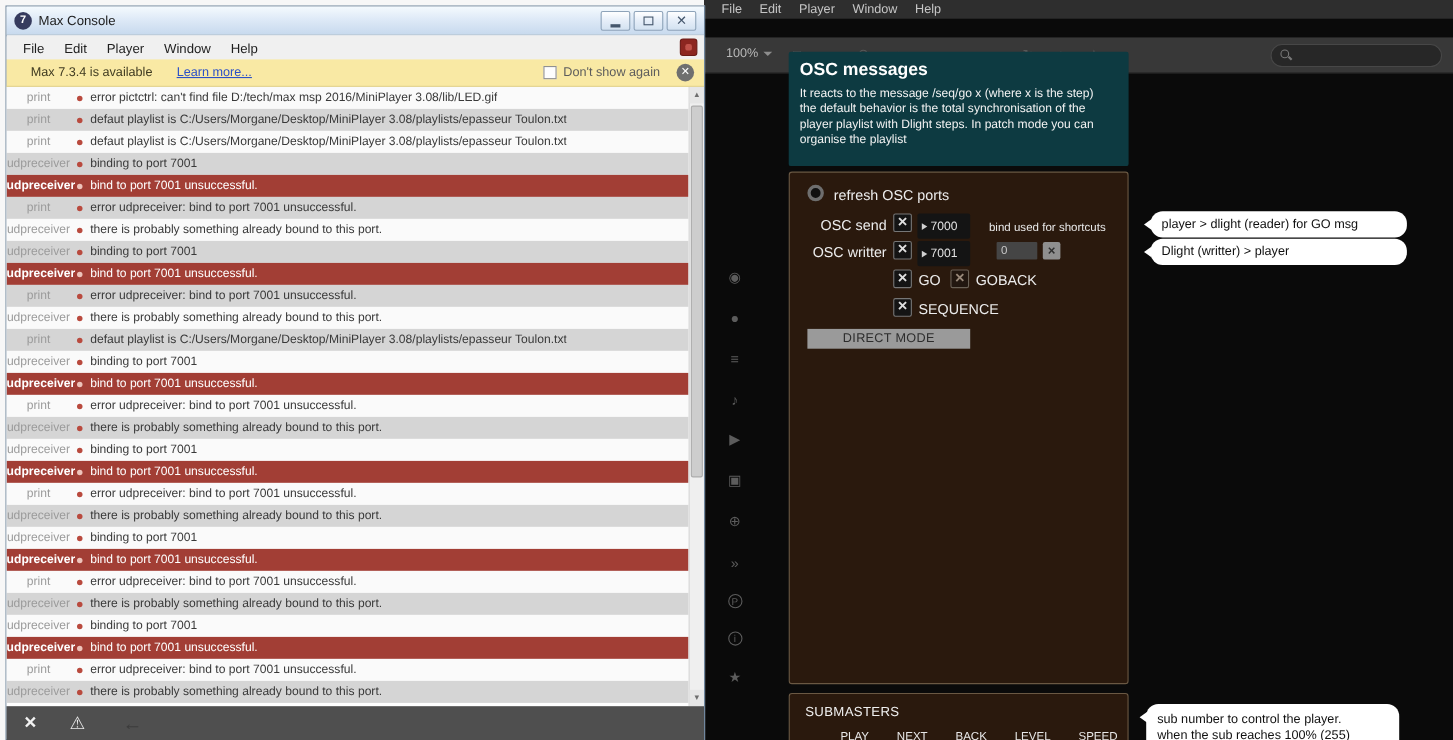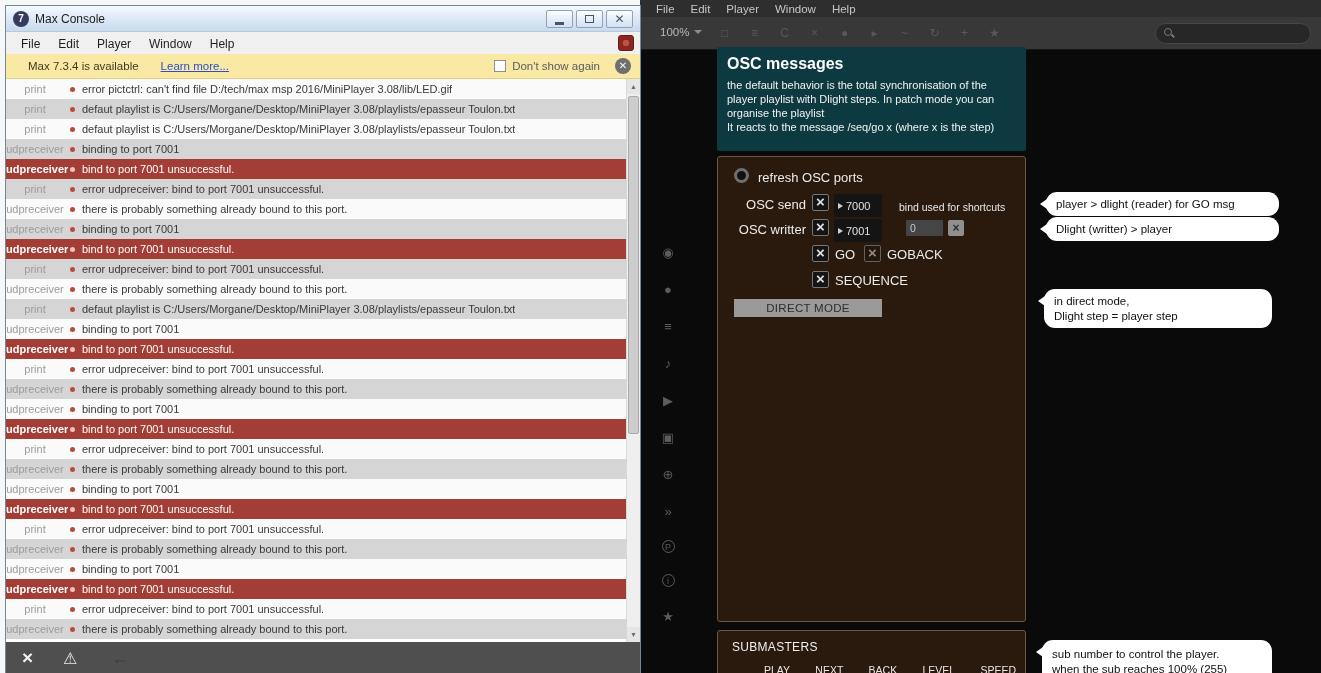--- a/index.html
+++ b/index.html
@@ -4,21 +4,21 @@
 <style>
   * { margin:0; padding:0; box-sizing:border-box; }
   html,body { width:1321px; height:673px; }
   body { font-family:"Liberation Sans","DejaVu Sans",sans-serif; background:#dcdcdc; overflow:hidden; }
   .stage { position:relative; width:1321px; height:673px; overflow:hidden; background:#f7f7f7; }
 
   
   .patcher { position:absolute; left:640px; top:0; width:681px; height:673px; background:#0a0a0a; }
   .p-menubar { position:absolute; left:0; top:0; width:100%; height:17px; background:#2e2e2e; display:flex; align-items:center; padding-left:8px; }
   .p-menubar .menu-item { color:#c6c6c6; font-size:11.5px; padding:0 8px; }
-  .p-toolbar { position:absolute; left:0; top:17px; width:100%; height:33px; background:#383838; border-bottom:1px solid #181818; }
+  .p-toolbar { position:absolute; left:0; top:34px; width:100%; height:33px; background:#383838; border-bottom:1px solid #181818; }
   .zoom { position:absolute; left:20px; top:9px; color:#b8b8b8; font-size:11.5px; display:flex; align-items:center; gap:5px; }
   .caret { width:0; height:0; border-left:4px solid transparent; border-right:4px solid transparent; border-top:4px solid #8d8d8d; }
   .tb-icons { position:absolute; left:76px; top:7px; display:flex; gap:13px; }
   .tb-icon { width:17px; height:17px; display:flex; align-items:center; justify-content:center; color:#585858; font-size:12px; }
   .search { position:absolute; right:10px; top:6px; width:156px; height:21px; border-radius:11px; background:#272727; border:1px solid #474747; display:flex; align-items:center; padding:0 8px; gap:6px; }
   .search-glyph { position:relative; width:11px; height:11px; flex:none; }
   .search-glyph::before { content:""; position:absolute; left:0; top:0; width:6px; height:6px; border:1.5px solid #787878; border-radius:50%; }
   .search-glyph::after { content:""; position:absolute; left:7px; top:7px; width:4px; height:1.5px; background:#787878; transform:rotate(45deg); }
   .search input { background:transparent; border:none; outline:none; color:#cfcfcf; font-size:11px; width:110px; }
   .left-strip { position:absolute; left:19px; top:244px; width:18px; display:flex; flex-direction:column; gap:21px; align-items:center; }
@@ -200,22 +200,22 @@
         <span class="strip-icon circled">
           <span>i</span>
         </span>
         <span class="strip-icon">
           <span>★</span>
         </span>
       </div>
 
     <div class="osc-panel">
       <div class="osc-title">OSC messages</div>
+      <div class="osc-body">It reacts to the message /seq/go x (where x is the step)</div>
       <div class="osc-body">the default behavior is the total synchronisation of the player playlist with Dlight steps. In patch mode you can organise the playlist</div>
-      <div class="osc-body">It reacts to the message /seq/go x (where x is the step)</div>
     </div>
 
     <div class="osc-ctl">
       <span class="refresh-btn"></span>
       <span class="lbl refresh-lbl">refresh OSC ports</span>
 
       <span class="lbl send-lbl">OSC send</span>
       <span class="toggle tgl-send">×</span>
       <span class="numbox num-send">
           <span class="tri"></span>
@@ -241,24 +241,20 @@
       <span class="lbl seq-lbl">SEQUENCE</span>
 
       <div class="direct-btn">DIRECT MODE</div>
     </div>
 
     <div class="bubble bubble-2">
         <span>Dlight (writter) &gt; player</span>
       </div>
     <div class="bubble bubble-1">
         <span>player &gt; dlight (reader) for GO msg</span>
-      </div>
-    <div class="bubble bubble-3">
-        <span>in direct mode,
-Dlight step = player step</span>
       </div>
     <div class="bubble bubble-4">
         <span>sub number to control the player.
 when the sub reaches 100% (255)</span>
       </div>
 
     <div class="submasters">
       <div class="sub-title">SUBMASTERS</div>
       <div class="sub-cols">
 

